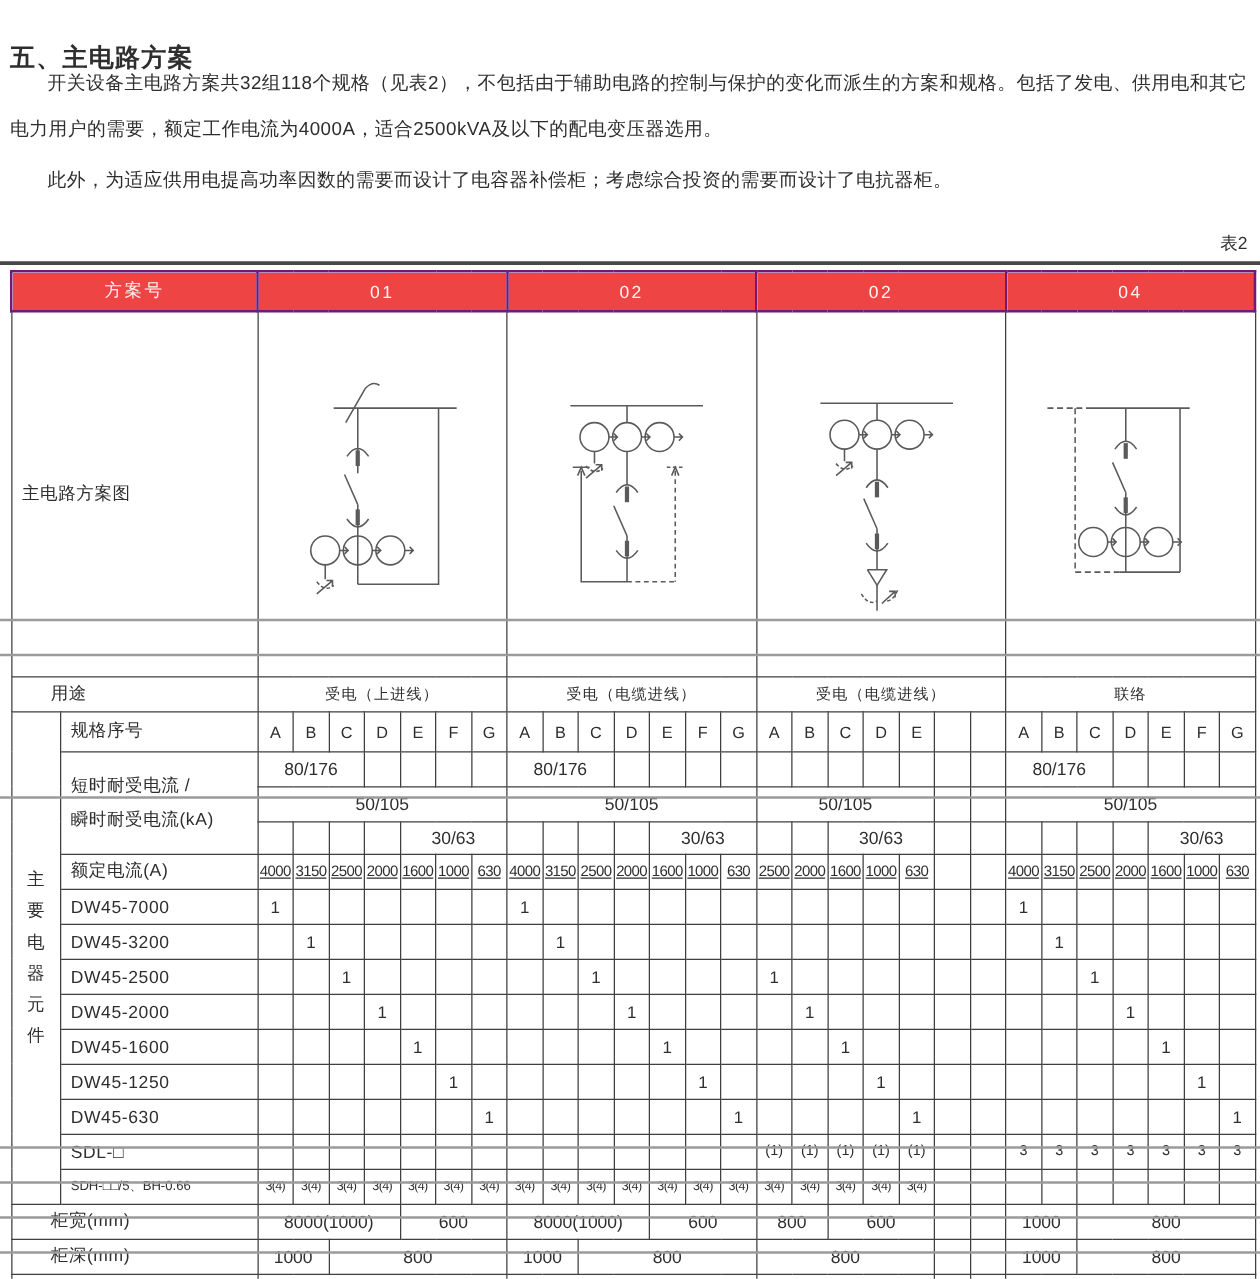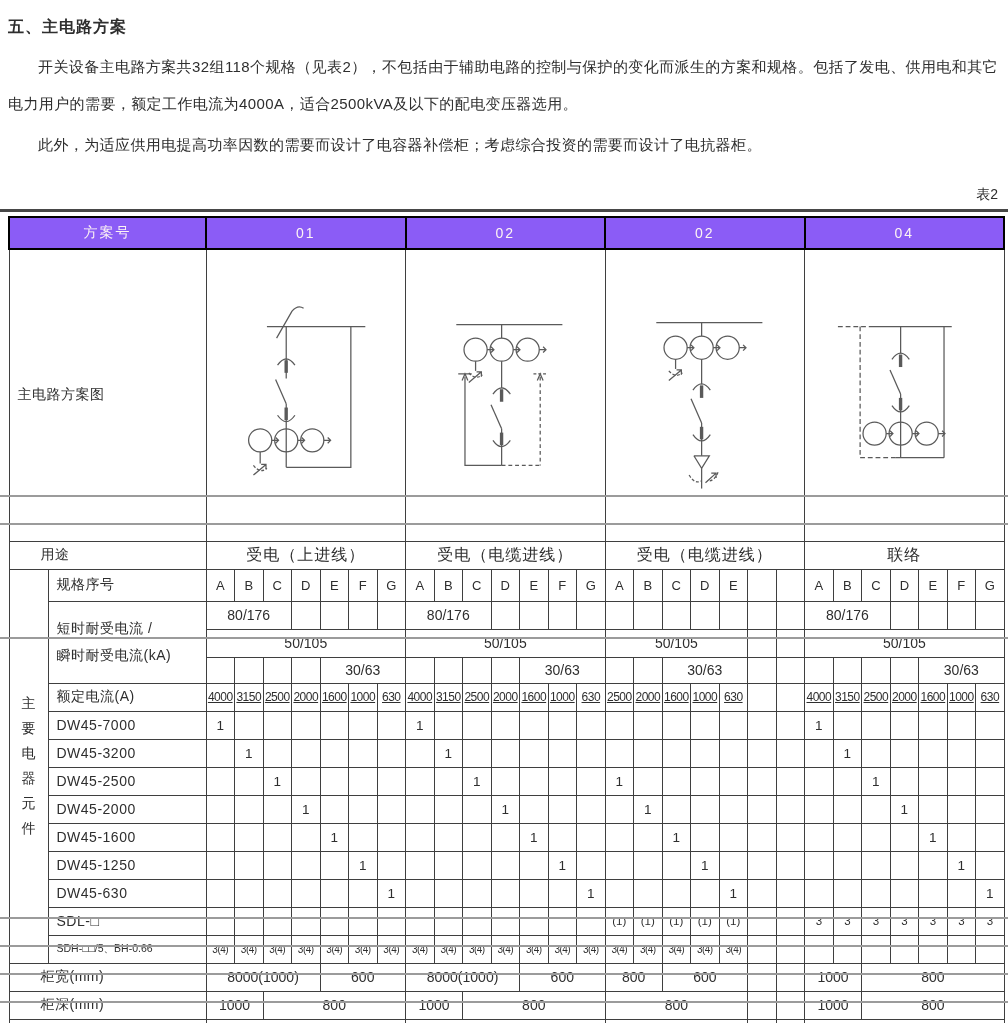--- a/index.html
+++ b/index.html
@@ -1,48 +1,48 @@
 <!DOCTYPE html>
 <html><head>
 <meta charset="utf-8">
 <style>
   html,body{margin:0;padding:0;}
   body{width:1008px;height:1023px;position:relative;background:#fff;
        font-family:"Liberation Sans","DejaVu Sans",sans-serif;color:#2e2e2e;overflow:hidden;}
-  .title{position:absolute;left:8px;top:4px;font-size:16px;font-weight:bold;letter-spacing:1px;}
+  .title{position:absolute;left:8px;top:16px;font-size:20px;font-weight:bold;letter-spacing:1px;}
   .para{position:absolute;left:8px;width:994px;font-size:15px;line-height:37px;
         text-indent:2em;letter-spacing:0.4px;margin:0;}
   #p1{top:48px}
   #p2{top:126px}
   .table-tag{position:absolute;right:10px;top:186px;font-size:14px;}
   .topline{position:absolute;left:0;top:209px;width:1008px;height:3px;background:#474747;z-index:6;}
   .hline{position:absolute;left:0;width:1008px;height:2px;background:#9b9b9b;z-index:6;}
 
   table{position:absolute;left:8px;top:216px;width:995px;table-layout:fixed;
         border-collapse:collapse;z-index:2;}
   td{border:1px solid #3f3f3f;padding:0;text-align:center;vertical-align:middle;
      overflow:hidden;white-space:nowrap;font-size:13.5px;}
   tr{height:28px;}
   .r-header{height:32px;}
   .r-diagram{height:292px;}
   .r-spec-serial{height:32px;}
   .r-withstand-3{height:26px;}
 
-  .hd{background:#8b5cf6;border:2px solid #000000;color:#fdf4f4;font-size:14px;letter-spacing:2px;font-weight:normal;}
+  .hd{background:#ef4444;border:2px solid #701a75;color:#fdf4f4;font-size:14px;letter-spacing:2px;font-weight:normal;}
   .diag-cell{vertical-align:middle;}
   .diag-cell svg{display:block;margin:0 auto;}
   .lbl{text-align:left;padding-left:8px;font-size:14px;letter-spacing:0.5px;}
   .lbl-full{padding-left:31px;}
   .lbl-sm{font-size:10.5px;letter-spacing:0;}
   .wlabel{vertical-align:middle;}
   .wlabel div{line-height:27px;}
   .strip{padding:0;}
   .vtext{display:flex;flex-direction:column;align-items:center;font-size:14px;}
   .vtext span{line-height:25px;}
-  .usage-val{font-size:16px;letter-spacing:1px;}
+  .usage-val{font-size:12px;letter-spacing:1px;}
   .r-rated-current .dc{font-size:12px;letter-spacing:-0.5px;text-decoration:underline;}
   .r-sdh .dc{font-size:10px;letter-spacing:-0.5px;}
   .r-sdl .dc{font-size:11.5px;}
   .r-spec-serial .dc{font-size:13px;}
   .r-width .dc,.r-depth .dc,.r-withstand-1 .dc,.r-withstand-2 .dc,.r-withstand-3 .dc{font-size:14px;}
 </style>
 </head>
 <body>
 
 <h2 class="title">五、主电路方案</h2>

